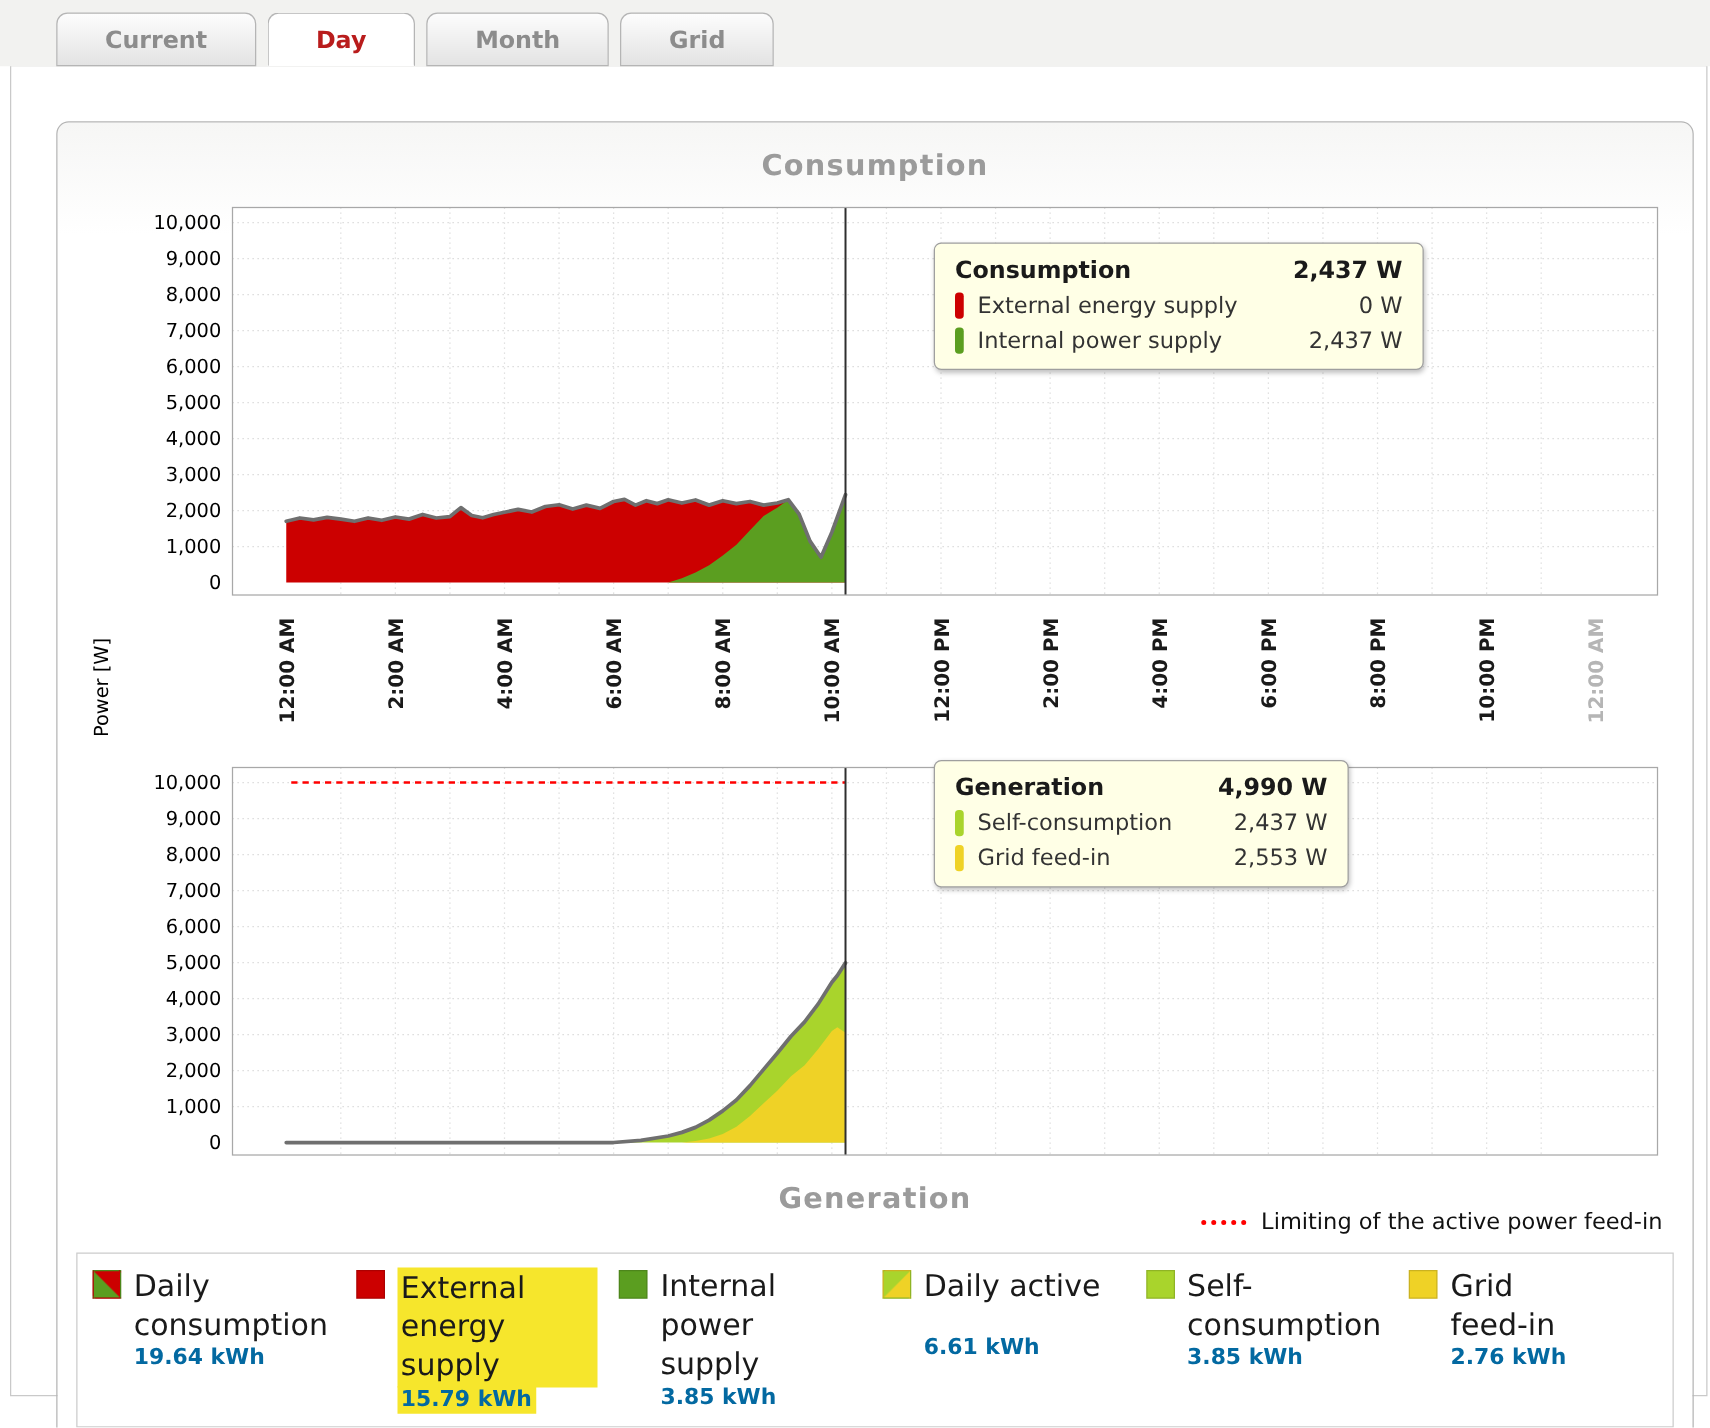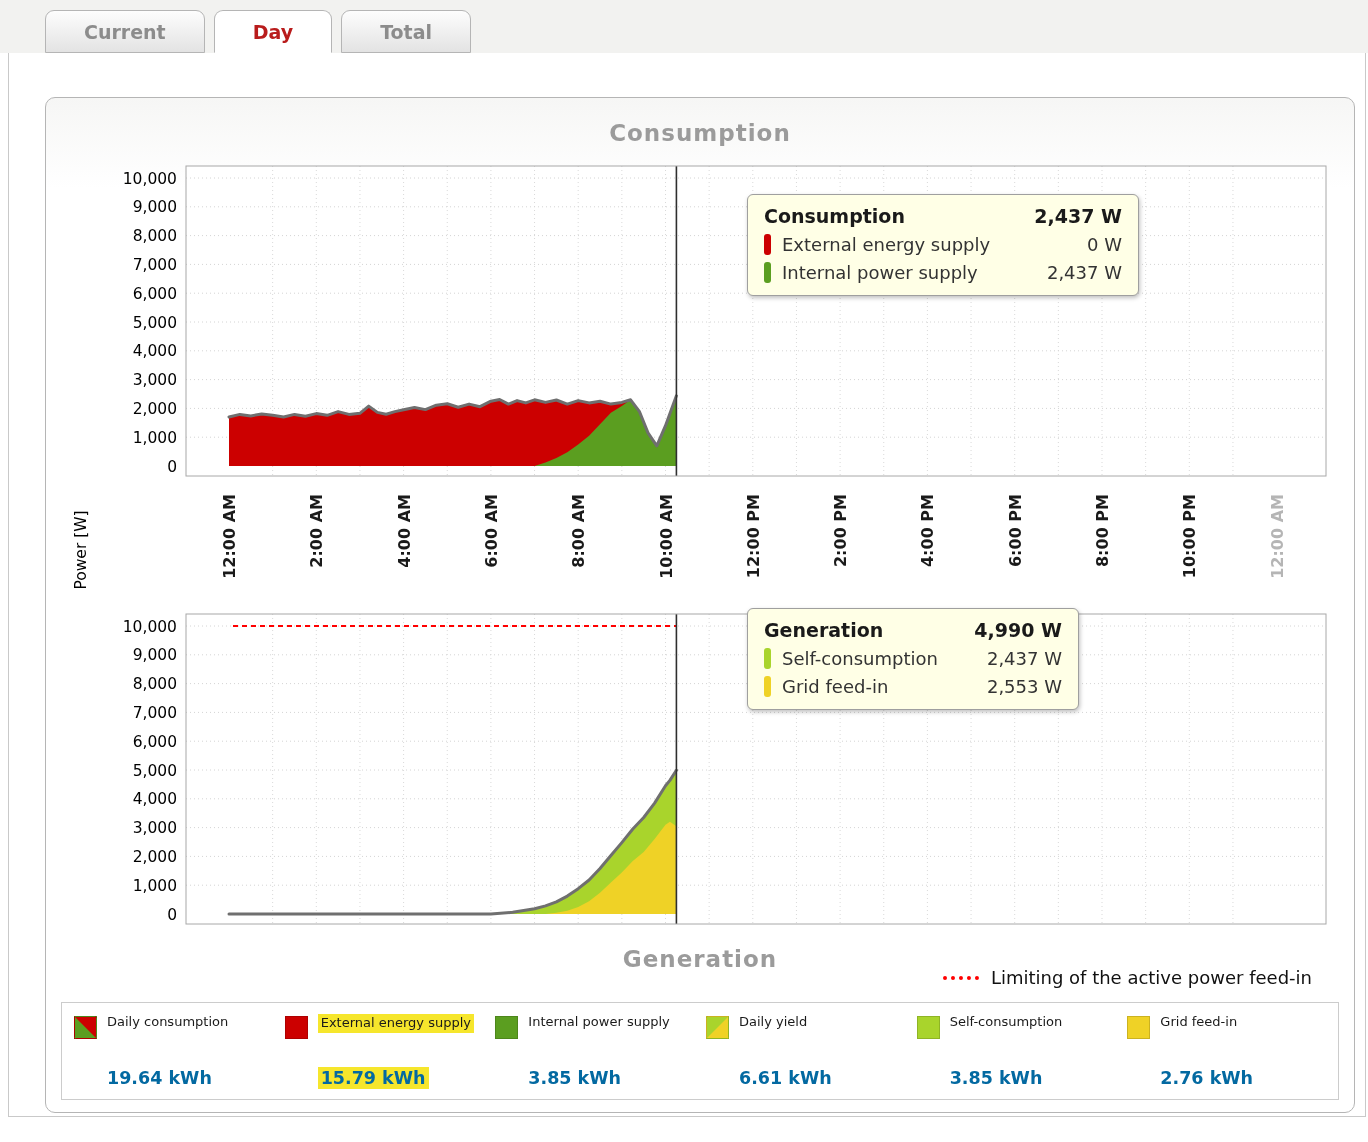--- a/index.html
+++ b/index.html
@@ -39,46 +39,47 @@
   .tt-head { display:flex; justify-content:space-between; gap:30px;
     font-size:19px; font-weight:bold; color:#1a1a1a; margin-bottom:6px; }
   .tt-row { display:flex; align-items:center; margin-top:7px; font-size:18px; color:#333; }
   .tt-bar { width:7px; height:21px; border-radius:3px; margin-right:11px; flex:none; }
   .tt-label { flex:1; padding-right:24px; white-space:nowrap; }
   .tt-value { text-align:right; white-space:nowrap; }
 
   
   .gen-row { position:relative; height:56px; margin-top:4px; }
   .gen-row .chart-title { padding-top:8px; }
-  .limit-note { position:absolute; right:42px; bottom:6px; display:flex;
+  .limit-note { position:absolute; right:24px; bottom:6px; display:flex;
     align-items:center; gap:12px; font-size:18px; color:#111; }
   .limit-dash { width:36px; height:0; border-top:4px dotted #ff0000; flex:none; }
 
   
   .legend { margin:8px 15px 0 15px; border:1px solid #cccccc; background:#fff;
     display:flex; padding:9px 6px; }
   .li { flex:1; display:flex; gap:10px; padding:2px 6px; align-items:flex-start; }
   .sw { width:23px; height:23px; flex:none; margin-top:2px; border:1px solid rgba(0,0,0,.15); }
   .lt { display:flex; flex-direction:column; min-height:74px; }
-  .lbl { font-size:13px; color:#1a1a1a; line-height:1.3; display:inline-block; }
+  .lbl { font-size:24px; color:#1a1a1a; line-height:1.3; display:inline-block; }
   .val { font-size:17.5px; font-weight:bold; color:#0369a1; margin-top:auto; }
   .li-1 .lbl { max-width:130px; }
   .li-2 .lbl { max-width:160px; }
   .li-3 .lbl { max-width:155px; }
   .li-5 .lbl { max-width:120px; }
   .li-6 .lbl { max-width:102px; }
   .hl { background:#f6e62c; padding:1px 3px; }
 </style>
 </head>
 <body>
 
 <div class="tabbar">
   <div class="tab">Current</div>
   <div class="tab active">Day</div>
-  <div class="tab">Total</div>
+  <div class="tab">Month</div>
+  <div class="tab">Grid</div>
 </div>
 
 <div class="container">
   <div class="panel">
 
     <div class="chart-title top">Consumption</div>
 
     <div class="chart-wrap">
       <svg id="chart1" width="1308" height="330">
           <rect x="140" y="10" width="1140" height="310" fill="#ffffff"></rect>
@@ -265,21 +266,21 @@
       <div class="li li-3">
         <span class="sw" style="background: rgb(91, 158, 32);"></span>
         <span class="lt">
           <span class="lbl">Internal power supply</span>
           <span class="val">3.85 kWh</span>
         </span>
       </div>
       <div class="li li-4">
         <span class="sw" style="background: linear-gradient(135deg, rgb(169, 212, 44) 49.5%, rgb(239, 210, 38) 50.5%);"></span>
         <span class="lt">
-          <span class="lbl">Daily yield</span>
+          <span class="lbl">Daily active</span>
           <span class="val">6.61 kWh</span>
         </span>
       </div>
       <div class="li li-5">
         <span class="sw" style="background: rgb(169, 212, 44);"></span>
         <span class="lt">
           <span class="lbl">Self-consumption</span>
           <span class="val">3.85 kWh</span>
         </span>
       </div>

